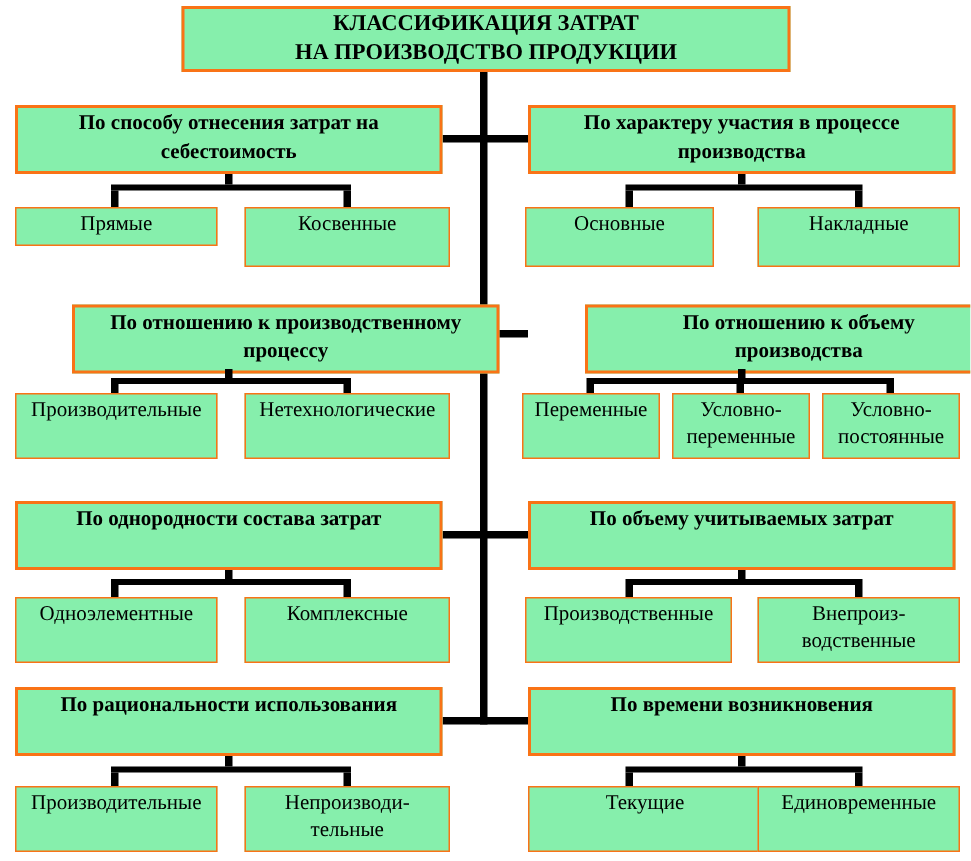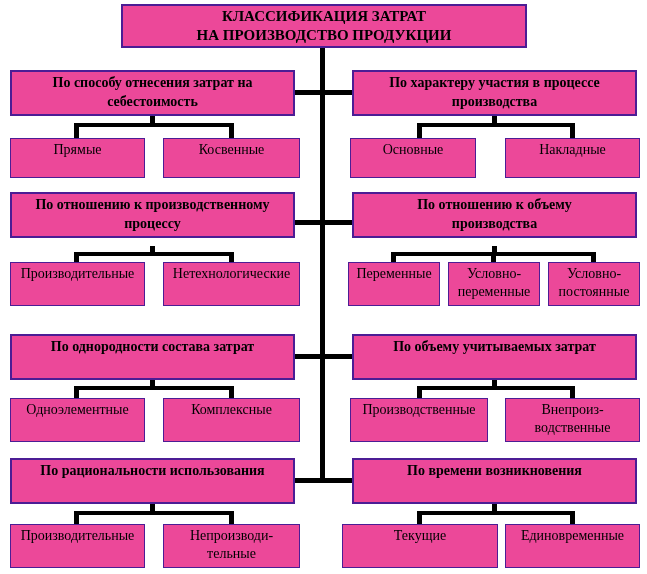--- a/index.html
+++ b/index.html
@@ -7,38 +7,38 @@
     position:relative;
     width:647px;height:574px;
     background:#ffffff;
     font-family:"Liberation Serif","DejaVu Serif",serif;
     color:#000;
     overflow:hidden;
   }
   .box{
     position:absolute;
     box-sizing:border-box;
-    background:#ec4899;
-    border:2px solid #4c1d95;
+    background:#86efac;
+    border:2px solid #f97316;
     text-align:center;
   }
   .title-box{
     left:121px;top:4px;width:406px;height:44px;
     display:flex;align-items:center;justify-content:center;
     font-weight:bold;font-size:15px;line-height:1.3;
     white-space:pre-line;
   }
   .cat{
     width:285px;height:46px;
     font-weight:bold;font-size:14px;line-height:1.35;
     padding:2px 20px;
     white-space:normal;
   }
   .cat.L{left:10px;} .cat.R{left:352px;}
-  .r1{top:70px;} .r2{top:192px;} .r3{top:334px;} .r4{top:458px;}
+  .r1{top:70px;} .r2{top:203px;margin-left:38px;} .r3{top:334px;} .r4{top:458px;}
   .kid{
     border-width:1.5px;
     font-weight:normal;font-size:14px;line-height:1.3;
     padding:2px 2px;
     white-space:pre-line;
   }
   .ln{
     position:absolute;display:block;background:#000;
   }
 </style>
@@ -62,21 +62,21 @@
   <i class="ln" style="left:150px;top:116px;width:5px;height:7px"></i>
   <i class="ln" style="left:74px;top:123px;width:160px;height:4px"></i>
   <i class="ln" style="left:74px;top:127px;width:5px;height:11px"></i>
   <i class="ln" style="left:229px;top:127px;width:5px;height:11px"></i>
 
   <i class="ln" style="left:492px;top:116px;width:5px;height:7px"></i>
   <i class="ln" style="left:417px;top:123px;width:158px;height:4px"></i>
   <i class="ln" style="left:417px;top:127px;width:5px;height:11px"></i>
   <i class="ln" style="left:570px;top:127px;width:5px;height:11px"></i>
 
-  <div class="box kid" style="left:10px;top:138px;width:135px;height:40px">Прямые</div>
+  <div class="box kid" style="left:10px;top:138px;width:135px;height:26px">Прямые</div>
   <div class="box kid" style="left:163px;top:138px;width:137px;height:40px">Косвенные</div>
   <div class="box kid" style="left:350px;top:138px;width:126px;height:40px">Основные</div>
   <div class="box kid" style="left:505px;top:138px;width:135px;height:40px">Накладные</div>
 
   <div class="box cat L r2">По отношению к производственному процессу</div>
   <div class="box cat R r2">По отношению к объему производства</div>
 
   <i class="ln" style="left:150px;top:246px;width:5px;height:6px"></i>
   <i class="ln" style="left:74px;top:252px;width:160px;height:4px"></i>
   <i class="ln" style="left:74px;top:256px;width:5px;height:6px"></i>
@@ -124,16 +124,16 @@
   <i class="ln" style="left:229px;top:515px;width:5px;height:9px"></i>
 
   <i class="ln" style="left:492px;top:504px;width:5px;height:7px"></i>
   <i class="ln" style="left:417px;top:511px;width:158px;height:4px"></i>
   <i class="ln" style="left:417px;top:515px;width:5px;height:9px"></i>
   <i class="ln" style="left:570px;top:515px;width:5px;height:9px"></i>
 
   <div class="box kid" style="left:10px;top:524px;width:135px;height:44px">Производительные</div>
   <div class="box kid" style="left:163px;top:524px;width:137px;height:44px">Непроизводи-
 тельные</div>
-  <div class="box kid" style="left:342px;top:524px;width:156px;height:44px">Текущие</div>
+  <div class="box kid" style="left:352px;top:524px;width:156px;height:44px">Текущие</div>
   <div class="box kid" style="left:505px;top:524px;width:135px;height:44px">Единовременные</div>
 
 </div>
 
 </body></html>

